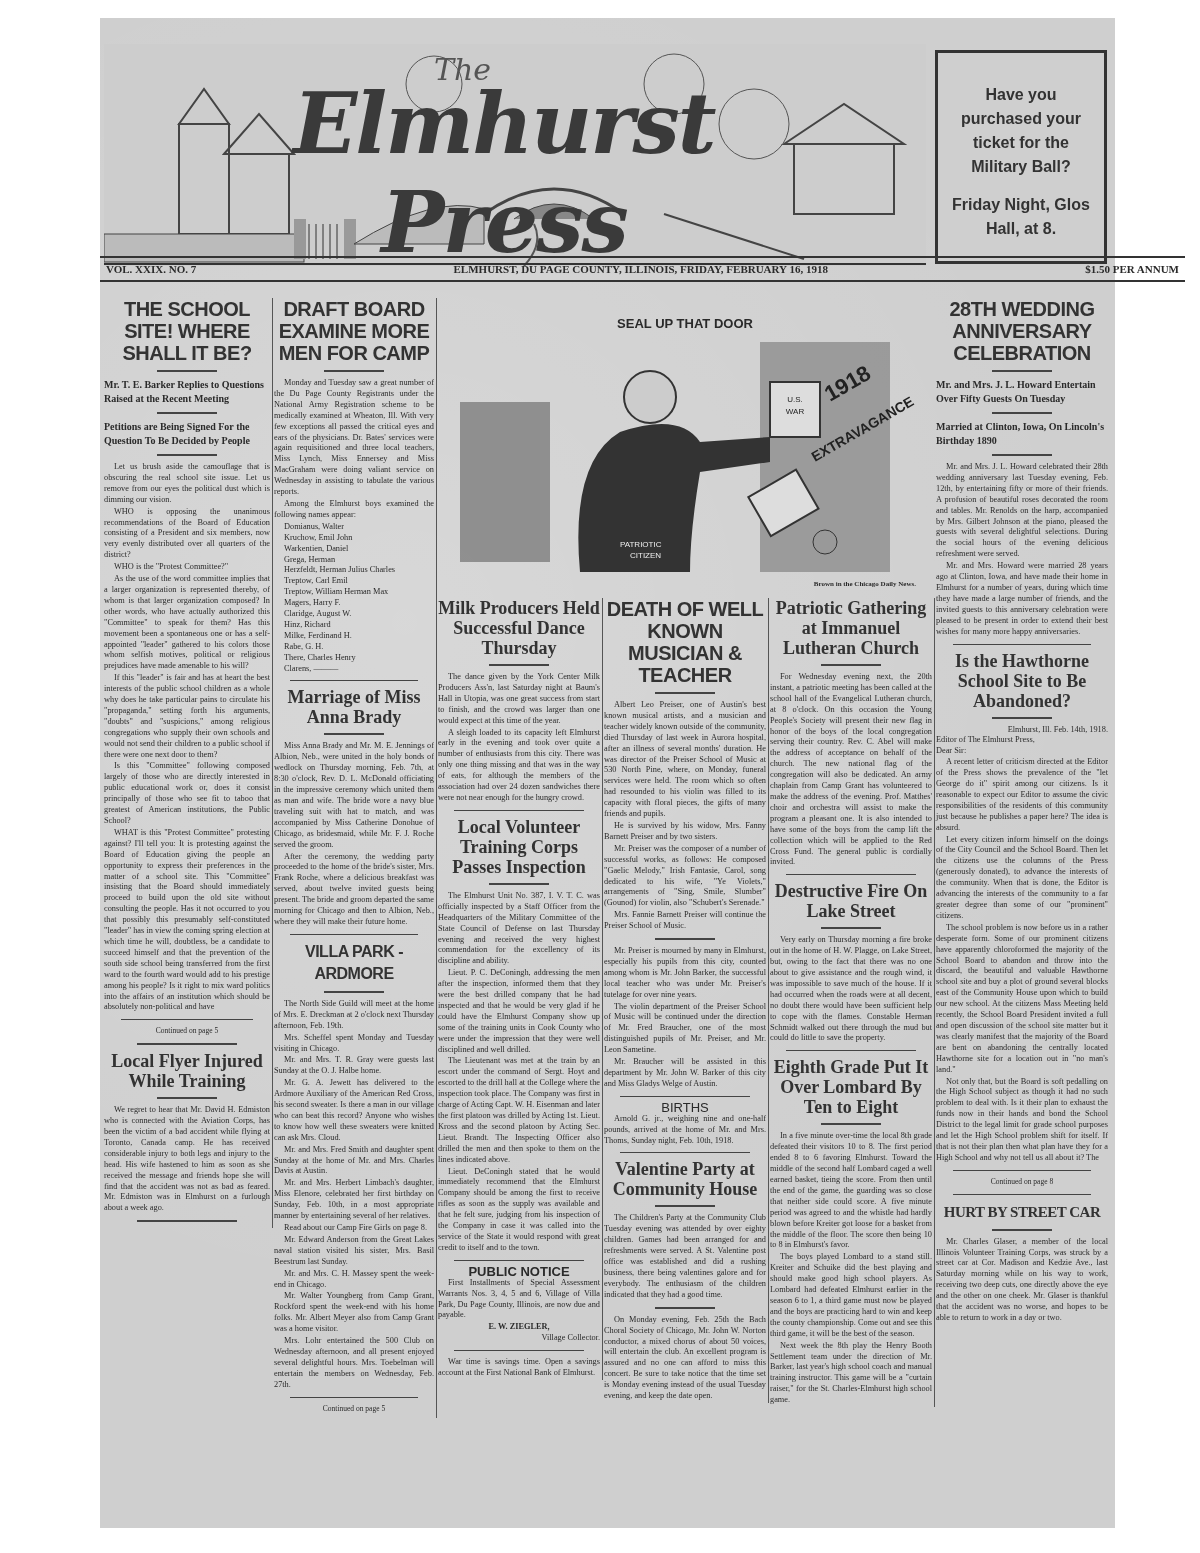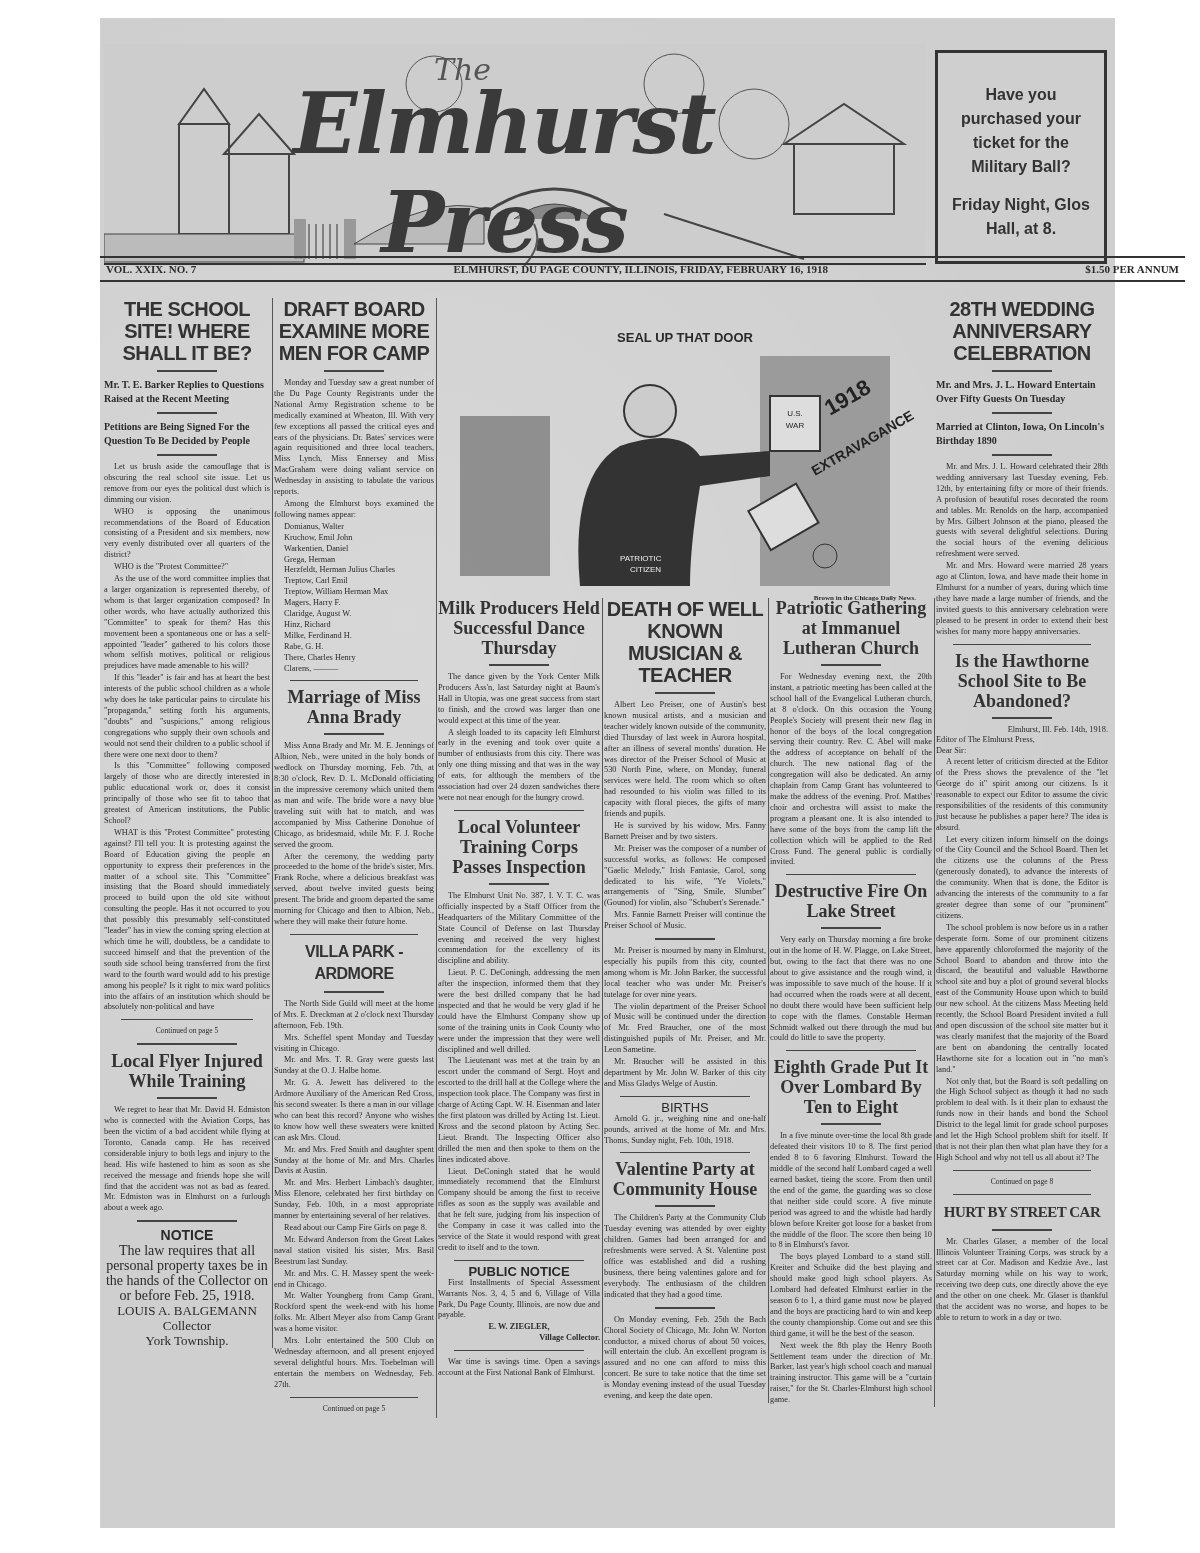--- a/index.html
+++ b/index.html
@@ -106,27 +106,20 @@
       <div class="long-rule"></div>
       <div class="cont">Continued on page 5</div>
     </article>
     <div class="rule" style="width:100px"></div>
     <article>
       <h2 class="hd">Local Flyer Injured While Training</h2>
       <div class="rule"></div>
       <p class="t">We regret to hear that Mr. David H. Edmiston who is connected with the Aviation Corps, has been the victim of a bad accident while flying at Toronto, Canada camp. He has received considerable injury to both legs and injury to the head. His wife hastened to him as soon as she received the message and friends hope she will find that the accident was not as bad as feared. Mr. Edmiston was in Elmhurst on a furlough about a week ago.</p>
     </article>
     <div class="rule" style="width:100px"></div>
-    <article class="notice-big">
-      <div style="font-weight:bold; font-family:'Liberation Sans',sans-serif;">NOTICE</div>
-      <div>The law requires that all personal property taxes be in the hands of the Collector on or before Feb. 25, 1918.</div>
-      <div class="sig">LOUIS A. BALGEMANN</div>
-      <div class="sig">Collector</div>
-      <div class="sig">York Township.</div>
-    </article>
   </div>
 
   <div class="col" style="left:174px; width:160px;">
     <div class="vr"></div>
     <article>
       <h1 class="hd">DRAFT BOARD EXAMINE MORE MEN FOR CAMP</h1>
       <div class="rule"></div>
       <p class="t">Monday and Tuesday saw a great number of the Du Page County Registrants under the National Army Registration scheme to be medically examined at Wheaton, Ill. With very few exceptions all passed the critical eyes and ears of the physicians. Dr. Bates' services were again requisitioned and three local teachers, Miss Lynch, Miss Ennersey and Miss MacGraham were doing valiant service on Wednesday in assisting to tabulate the various reports.</p>
       <p class="t">Among the Elmhurst boys examined the following names appear:</p>
       <div class="names">
@@ -166,21 +159,21 @@
       <p class="t">Read about our Camp Fire Girls on page 8.</p>
       <p class="t">Mr. Edward Anderson from the Great Lakes naval station visited his sister, Mrs. Basil Beestrum last Sunday.</p>
       <p class="t">Mr. and Mrs. C. H. Massey spent the week-end in Chicago.</p>
       <p class="t">Mr. Walter Youngberg from Camp Grant, Rockford spent the week-end with his home folks. Mr. Albert Meyer also from Camp Grant was a home visitor.</p>
       <p class="t">Mrs. Lohr entertained the 500 Club on Wednesday afternoon, and all present enjoyed several delightful hours. Mrs. Toebelman will entertain the members on Wednesday, Feb. 27th.</p>
       <div class="long-rule"></div>
       <div class="cont">Continued on page 5</div>
     </article>
   </div>
 
-  <div class="cartoon" style="left:340px; top:298px;">
+  <div class="cartoon" style="left:340px; top:284px;">
     <div class="cartoon-title">SEAL UP THAT DOOR</div>
     <svg viewBox="0 0 490 292" width="490" height="292">
       <rect x="20" y="100" width="90" height="160" fill="#555" opacity="0.55"></rect>
       <rect x="320" y="40" width="130" height="230" fill="#777" opacity="0.6"></rect>
       <path d="M140 270 Q130 160 180 130 Q240 110 260 140 L330 135 L330 160 L260 170 Q250 230 250 270 Z" fill="#333"></path>
       <circle cx="210" cy="95" r="26" fill="#ccc" stroke="#333" stroke-width="2"></circle>
       <rect x="330" y="80" width="50" height="55" fill="#ddd" stroke="#333" stroke-width="2"></rect>
       <text x="355" y="100" font-size="8" text-anchor="middle" fill="#222" font-family="Liberation Sans, sans-serif">U.S.</text>
       <text x="355" y="112" font-size="8" text-anchor="middle" fill="#222" font-family="Liberation Sans, sans-serif">WAR</text>
       <text x="390" y="100" font-size="22" font-weight="bold" fill="#222" transform="rotate(-30 390 100)" font-family="Liberation Sans, sans-serif">1918</text>
@@ -208,21 +201,21 @@
       <p class="t">The Elmhurst Unit No. 387, I. V. T. C. was officially inspected by a Staff Officer from the Headquarters of the Military Committee of the State Council of Defense on last Thursday evening and received the very highest commendation for the excellency of its discipline and ability.</p>
       <p class="t">Lieut. P. C. DeConingh, addressing the men after the inspection, informed them that they were the best drilled company that he had inspected and that he would be very glad if he could have the Elmhurst Company show up some of the training units in Cook County who were under the impression that they were well disciplined and well drilled.</p>
       <p class="t">The Lieutenant was met at the train by an escort under the command of Sergt. Hoyt and escorted to the drill hall at the College where the inspection took place. The Company was first in charge of Acting Capt. W. H. Eisenman and later the first platoon was drilled by Acting 1st. Lieut. Kross and the second platoon by Acting Sec. Lieut. Brandt. The Inspecting Officer also drilled the men and then spoke to them on the lines indicated above.</p>
       <p class="t">Lieut. DeConingh stated that he would immediately recommend that the Elmhurst Company should be among the first to receive rifles as soon as the supply was available and that he felt sure, judging from his inspection of the Company in case it was called into the service of the State it would respond with great credit to itself and to the town.</p>
     </article>
     <div class="long-rule"></div>
     <article>
       <div style="text-align:center; font-weight:bold; font-size:13px; font-family:'Liberation Sans',sans-serif;">PUBLIC NOTICE</div>
       <p class="t">First Installments of Special Assessment Warrants Nos. 3, 4, 5 and 6, Village of Villa Park, Du Page County, Illinois, are now due and payable.</p>
       <div style="text-align:center; font-weight:bold;">E. W. ZIEGLER,</div>
-      <div style="text-align:right; font-weight:bold;">Village Collector.</div>
+      <div style="text-align:right; font-weight:normal;">Village Collector.</div>
       <div class="long-rule"></div>
       <p class="t">War time is savings time. Open a savings account at the First National Bank of Elmhurst.</p>
     </article>
   </div>
 
   <div class="col" style="top:580px; left:504px; width:162px;">
     <div class="vr"></div>
     <article>
       <h1 class="hd">DEATH OF WELL KNOWN MUSICIAN &amp; TEACHER</h1>
       <div class="rule"></div>

